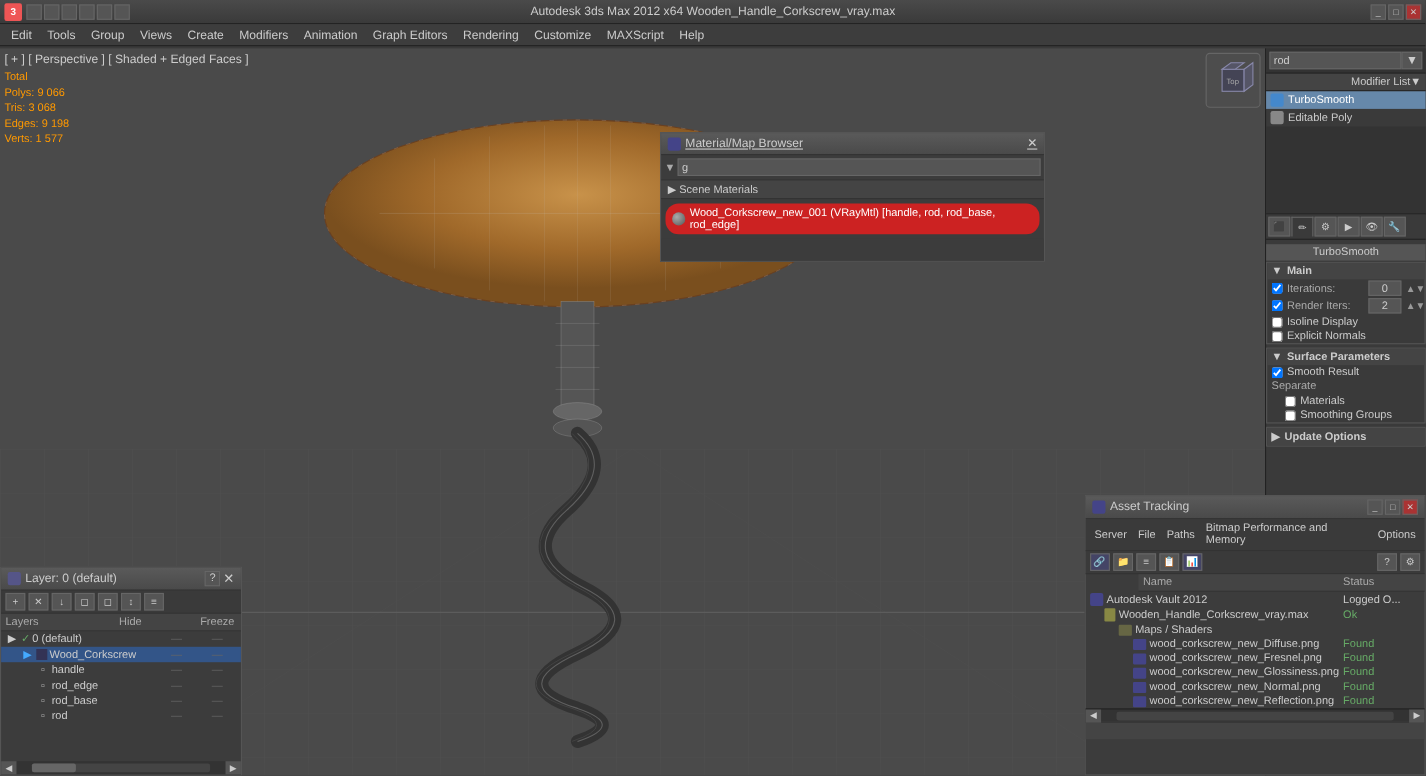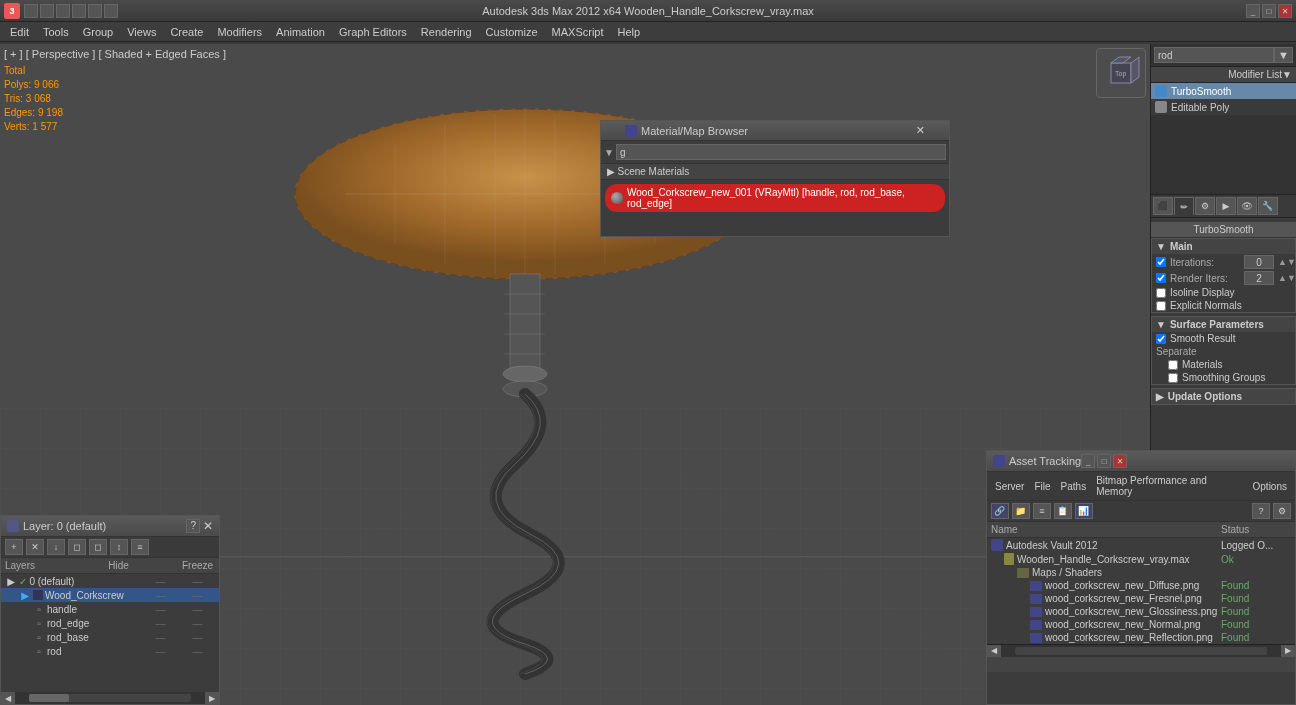--- a/index.html
+++ b/index.html
@@ -177,25 +177,26 @@
       position: absolute;
       top: 120px;
       left: 600px;
       width: 350px;
       background: #3c3c3c;
       border: 1px solid #555;
       z-index: 100;
     }
     #mat-browser-title {
       background: linear-gradient(to bottom, #5a5a5a, #4a4a4a);
-      padding: 3px 24px;
+      padding: 3px 6px;
       display: flex;
       align-items: center;
       justify-content: space-between;
       border-bottom: 1px solid #333;
+      text-decoration: underline;
     }
     #mat-browser-title span { font-size: 11px; color: #ccc; }
     .close-btn { cursor: pointer; color: #ccc; font-size: 12px; }
 
     #mat-browser-search {
       padding: 3px;
       display: flex;
       align-items: center;
       gap: 2px;
     }
@@ -323,20 +324,21 @@
       height: 255px;
       background: #3c3c3c;
       border: 1px solid #555;
       z-index: 50;
     }
     #asset-title {
       background: linear-gradient(to bottom, #5a5a5a, #4a4a4a);
       padding: 3px 6px;
       display: flex;
       align-items: center;
+      justify-content: space-between;
       border-bottom: 1px solid #333;
     }
     #asset-title-text { font-size: 11px; color: #ccc; }
     #asset-winbtns { display: flex; gap: 2px; }
 
     #asset-menubar {
       display: flex;
       align-items: center;
       padding: 2px 4px;
       gap: 2px;
@@ -365,20 +367,21 @@
     .asset-tb-btn.active { background: #446; }
 
     #asset-table-header {
       display: flex;
       align-items: center;
       padding: 2px 4px;
       background: #444;
       font-size: 10px;
       color: #aaa;
       border-bottom: 1px solid #333;
+      margin-left: 48px;
     }
     #asset-table-header .at-name { flex: 1; }
     #asset-table-header .at-status { width: 70px; }
 
     .asset-item {
       display: flex;
       align-items: center;
       padding: 1px 4px;
       font-size: 10px;
       color: #ccc;

